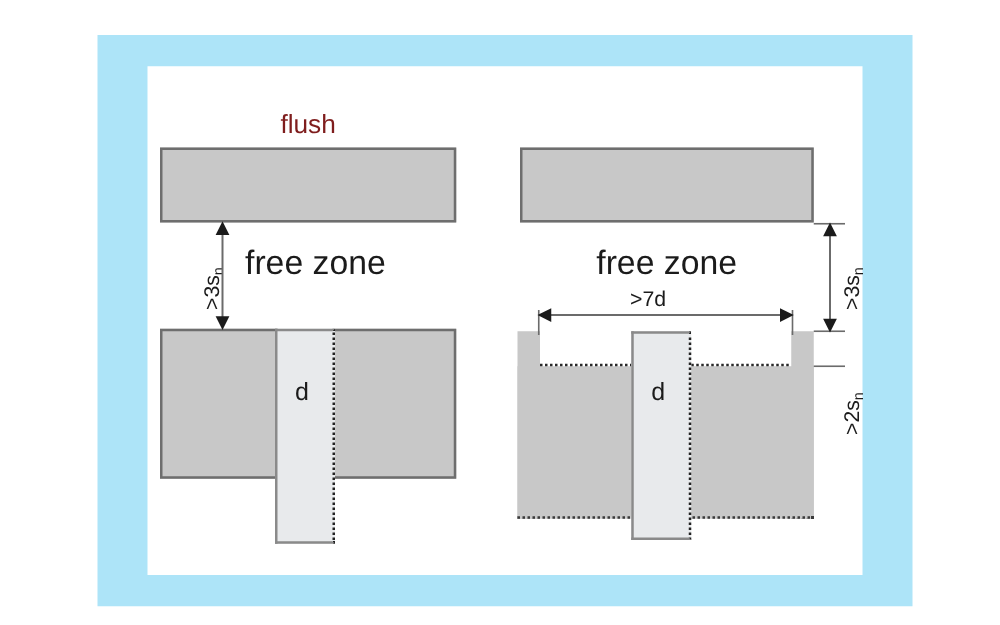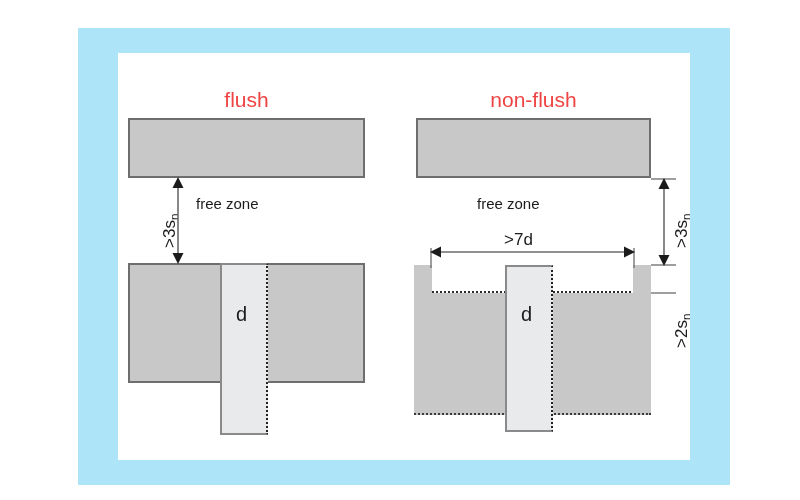--- a/index.html
+++ b/index.html
@@ -56,27 +56,27 @@
     background: #e8eaec;
     border: 2px solid #8a8a8a;
     box-sizing: border-box;
   }
   .sensor-dotted-right {
     border-right: 2px dotted #222;
   }
   .title {
     position: absolute;
     font-size: 21px;
-    color: #ef4444;
+    color: #7f1d1d;
     text-align: center;
     white-space: nowrap;
   }
   .zone-label {
     position: absolute;
-    font-size: 15px;
+    font-size: 27px;
     color: #1b1b1b;
     white-space: nowrap;
   }
   .dim-text {
     position: absolute;
     font-size: 17px;
     color: #1b1b1b;
     white-space: nowrap;
   }
   .dim-text.vert {
@@ -145,21 +145,20 @@
 
   <div class="block-solid" style="left:128px; top:263px; width:94px; height:120px;
               border:2px solid #6e6e6e;"></div>
   <div class="block-solid" style="left:266px; top:263px; width:99px; height:120px;
               border:2px solid #6e6e6e;"></div>
 
   <div class="sensor sensor-dotted-right" style="left:220px; top:263px; width:48px; height:172px; z-index:5;"></div>
 
   <div class="d-label" style="left:236px; top:303px;">d</div>
 
-  <div class="title" style="left:416px; top:88px; width:235px;">non-flush</div>
 
   <div class="plate" style="left:416px; top:118px; width:235px; height:60px;"></div>
 
   <div class="zone-label" style="left:477px; top:195px;">free zone</div>
 
   <div class="dim-text" style="left:504px; top:230px;">&gt;7d</div>
 
   <div class="dim-text vert" style="left:672px; top:248px;">
     <span>&gt;3s</span><sub>n</sub>
   </div>

